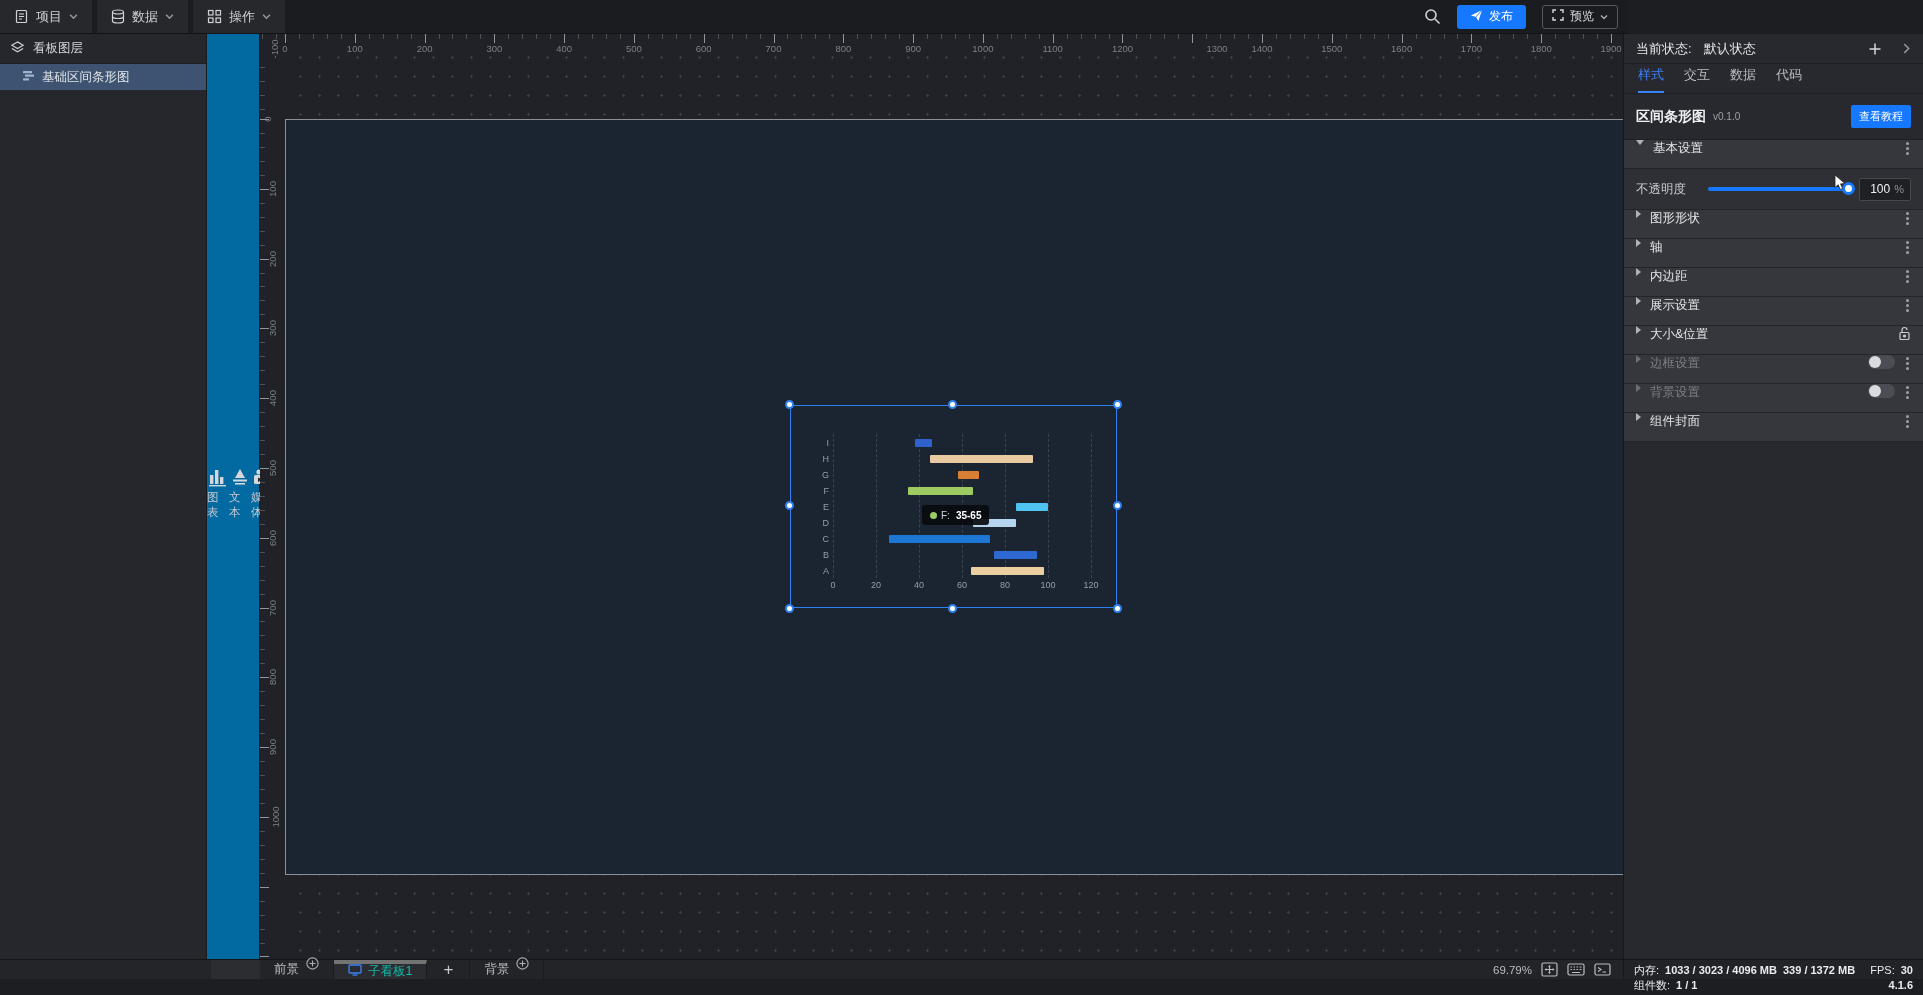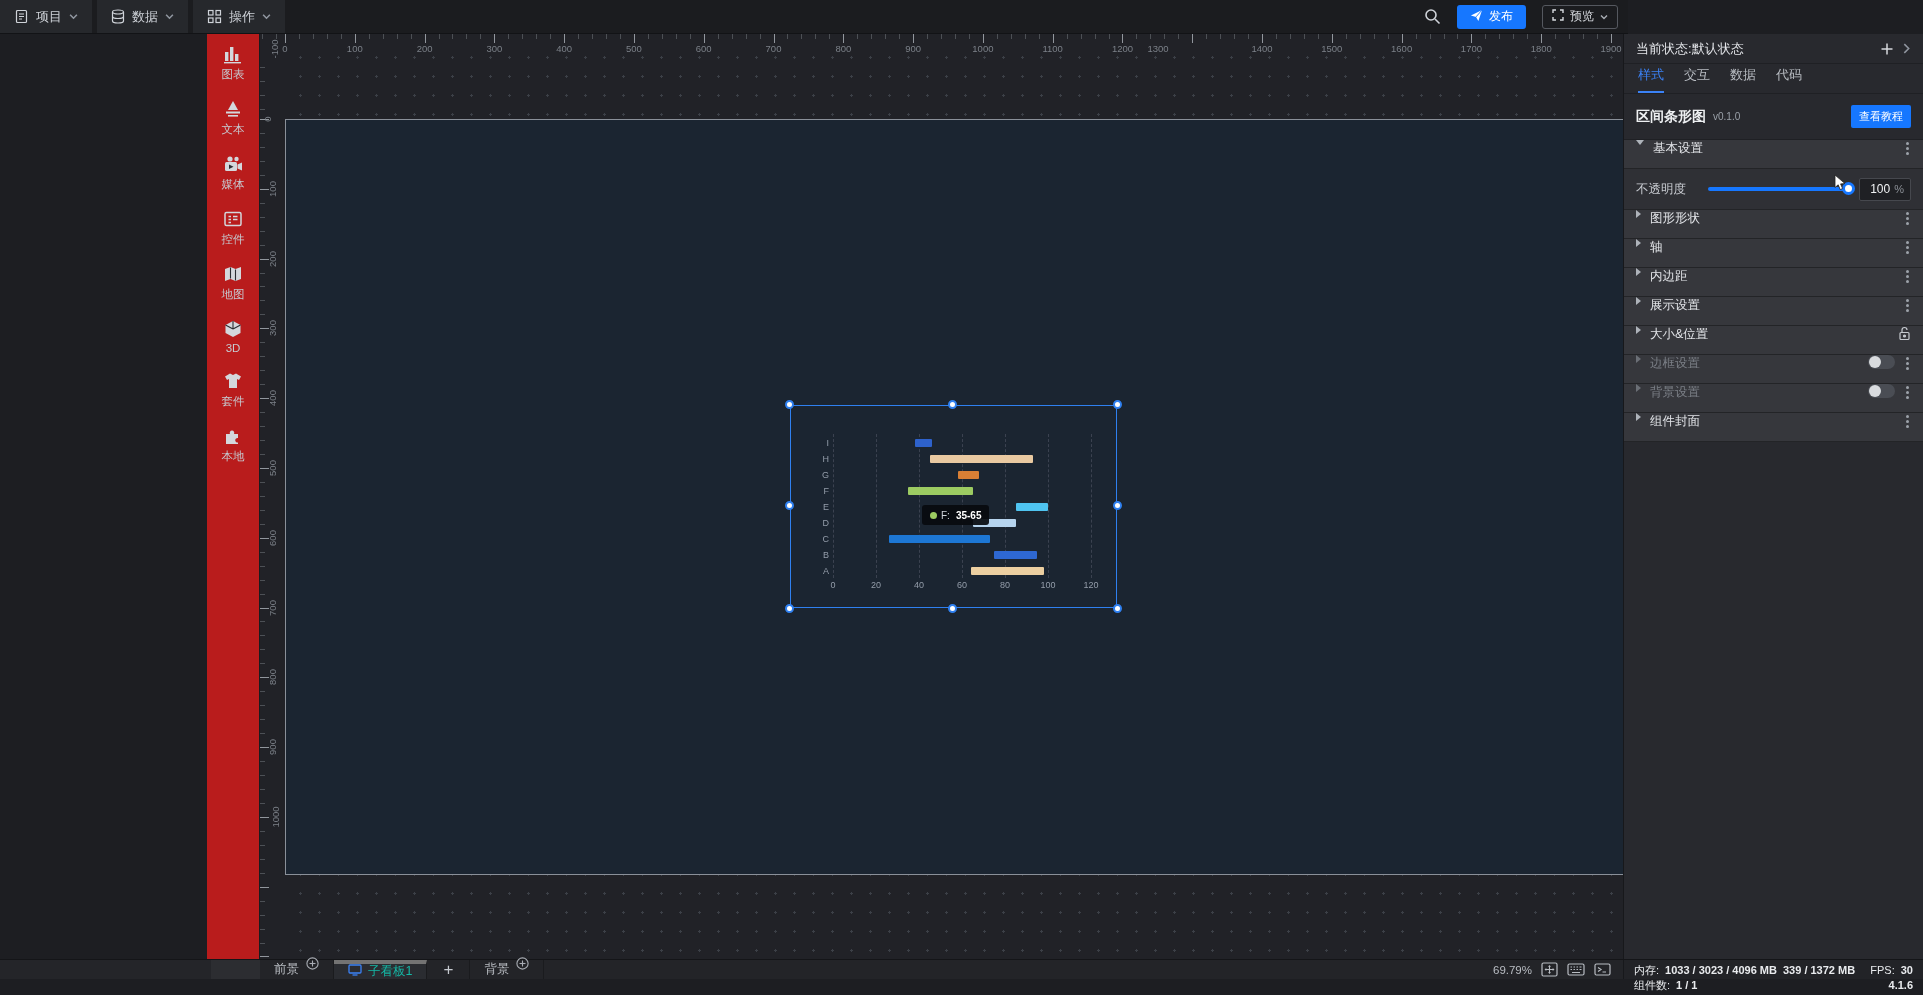--- a/index.html
+++ b/index.html
@@ -24,22 +24,22 @@
   
   #layers-panel { position:absolute; left:0; top:34px; width:207px; height:925px; background:#25272c;
                   border-right:1px solid #1a1b1e; }
   #lp-header { height:30px; display:flex; align-items:center; gap:8px; padding:0 10px;
                color:#d3d6da; font-size:12.5px; border-bottom:1px solid #1d1f23; }
   .lp-item { height:26px; display:flex; align-items:center; gap:7px; padding:0 10px 0 22px;
              color:#e2e6ea; font-size:12.5px; cursor:pointer; }
   .lp-item.selected { background:#3d5371; }
 
   
-  #tool-rail { position:absolute; left:207px; top:34px; width:53px; height:925px; background:#b91c1c;
-               border-right:1px solid #1a1b1e; display:flex; flex-direction:column; align-items:center;
+  #tool-rail { position:absolute; left:207px; top:34px; width:53px; height:925px; background:#0369a1;
+               border-right:1px solid #1a1b1e; display:flex; flex-direction:row; align-items:center;
                padding-top:10px; }
   .rail-item { width:100%; display:flex; flex-direction:column; align-items:center; gap:3px;
                margin-bottom:17px; color:#c6cad0; font-size:11.5px; cursor:pointer; }
   .rail-item svg { display:block; }
 
   
   #canvas { position:absolute; left:260px; top:34px; width:1363px; height:925px; background:#212227;
             background-image:radial-gradient(#3c4047 1px, transparent 1.4px);
             background-size:19px 19px; background-position:12px 14px; overflow:hidden; }
   #h-ruler { position:absolute; left:0; top:0; width:100%; height:22px; background:#212227; z-index:5; }
@@ -76,21 +76,21 @@
   #chart-tooltip { position:absolute; left:131px; top:99px; height:20px; z-index:9;
                    display:flex; align-items:center; gap:4px; padding:0 8px;
                    background:rgba(8,10,14,.92); border-radius:3px; font-size:10px; color:#cfd4da;
                    white-space:nowrap; }
   #chart-tooltip .dot { width:7px; height:7px; border-radius:50%; }
   #chart-tooltip b { color:#fff; margin-left:2px; }
 
   
   #right-panel { position:absolute; left:1623px; top:34px; width:300px; height:925px; background:#28292e;
                  border-left:1px solid #17181b; }
-  #state-row { height:30px; display:flex; align-items:center; padding:0 12px; gap:0;
+  #state-row { height:30px; display:flex; align-items:center; padding:0 12px; gap:12px;
                color:#e3e5e9; font-size:13px; border-bottom:1px solid #1f2024; }
   #state-row .grow { flex:1; }
   #tabs-row { height:30px; display:flex; align-items:flex-end; gap:20px; padding:0 14px;
               border-bottom:1px solid #1f2024; }
   .tab { padding-bottom:7px; font-size:13px; color:#b9bdc3; cursor:pointer; border-bottom:2px solid transparent; }
   .tab.active { color:#3b82f6; border-bottom-color:#3b82f6; }
   #title-row { height:46px; display:flex; align-items:center; padding:0 12px; gap:7px;
                border-bottom:1px solid #1f2024; }
   #comp-title { font-size:14px; font-weight:bold; color:#eef0f2; }
   #comp-version { font-size:10px; color:#9aa0a8; }
@@ -225,20 +225,41 @@
             </svg>
         </span>
         <span>预览</span>
         <svg class="chev" viewBox="0 0 8 8" fill="none" stroke="#a9adb4" stroke-width="1.4">
             <path d="M1 2.5 L4 5.5 L7 2.5"></path>
           </svg>
       </button>
     </div>
   </div>
 
+  <div id="layers-panel">
+    <div id="lp-header">
+      <span>
+        <svg width="15" height="15" viewBox="0 0 16 16" fill="none" stroke="#c9cdd3" stroke-width="1.3">
+            <path d="M8 2 L14 5.5 L8 9 L2 5.5 Z"></path>
+            <path d="M2 9 L8 12.5 L14 9"></path>
+          </svg>
+      </span>
+      <span>看板图层</span>
+    </div>
+    <div id="lp-items">
+        <div class="lp-item selected">
+          <span><svg width="13" height="12" viewBox="0 0 13 12" fill="#9fb4cf">
+              <rect x="1" y="1" width="9" height="2.2" rx="0.5"></rect>
+              <rect x="3" y="4.6" width="9" height="2.2" rx="0.5"></rect>
+              <rect x="1" y="8.2" width="6" height="2.2" rx="0.5"></rect>
+            </svg></span>
+          <span>基础区间条形图</span>
+        </div>
+      </div>
+  </div>
 
   <div id="tool-rail">
       <div class="rail-item">
         <span>
           <svg width="22" height="20" viewBox="0 0 22 20" fill="#d4d7dc">
             <rect x="3" y="8" width="3.4" height="9"></rect>
             <rect x="8" y="3" width="3.4" height="14"></rect>
             <rect x="13" y="10" width="3.4" height="7"></rect>
             <rect x="2" y="18" width="17" height="1.4"></rect>
           </svg>
@@ -321,21 +342,21 @@
         <span class="h-ruler-label" style="left: 234.37px;">300</span>
         <span class="h-ruler-label" style="left: 304.16px;">400</span>
         <span class="h-ruler-label" style="left: 373.95px;">500</span>
         <span class="h-ruler-label" style="left: 443.74px;">600</span>
         <span class="h-ruler-label" style="left: 513.53px;">700</span>
         <span class="h-ruler-label" style="left: 583.32px;">800</span>
         <span class="h-ruler-label" style="left: 653.11px;">900</span>
         <span class="h-ruler-label" style="left: 722.9px;">1000</span>
         <span class="h-ruler-label" style="left: 792.69px;">1100</span>
         <span class="h-ruler-label" style="left: 862.48px;">1200</span>
-        <span class="h-ruler-label" style="left: 898px; text-align: center;">1300</span>
+        <span class="h-ruler-label" style="left: 957px; text-align: center;">1300</span>
         <span class="h-ruler-label" style="left: 1002.06px;">1400</span>
         <span class="h-ruler-label" style="left: 1071.85px;">1500</span>
         <span class="h-ruler-label" style="left: 1141.64px;">1600</span>
         <span class="h-ruler-label" style="left: 1211.43px;">1700</span>
         <span class="h-ruler-label" style="left: 1281.22px;">1800</span>
         <span class="h-ruler-label" style="left: 1351.01px;">1900</span>
       </div>
     <div id="v-ruler">
         <span class="v-ruler-label" style="top: -6.79px;">-100</span>
         <span class="v-ruler-label" style="top: 63px;">0</span>

